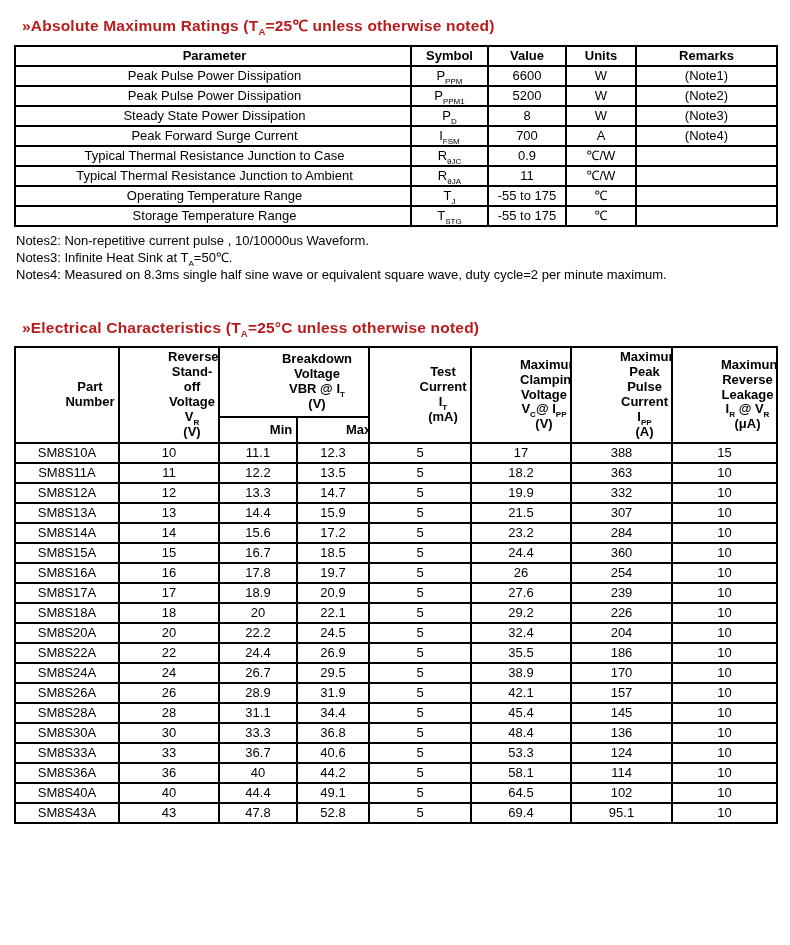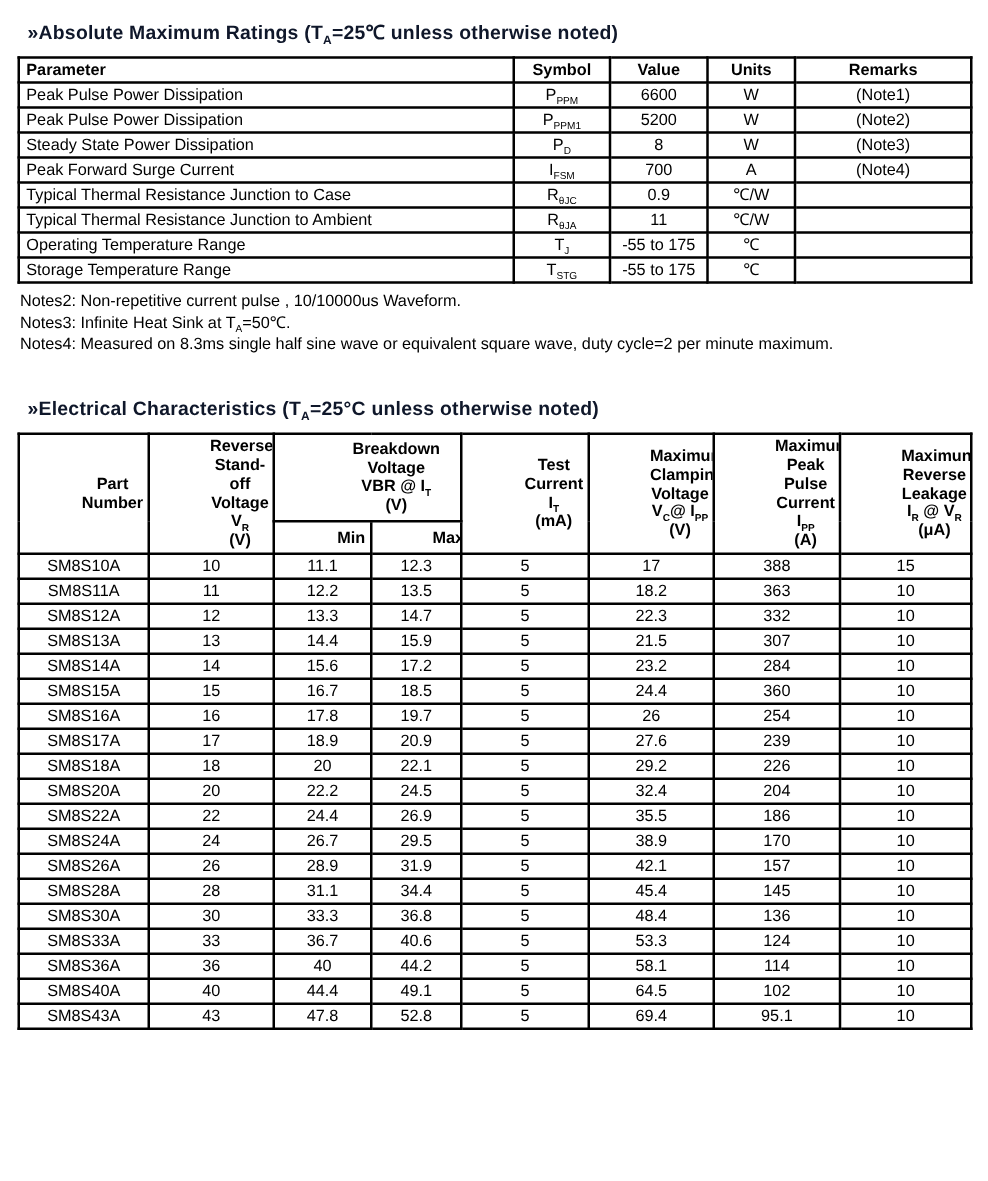--- a/index.html
+++ b/index.html
@@ -5,21 +5,21 @@
   html, body { margin: 0; padding: 0; }
   body {
     width: 790px; height: 945px;
     background: #ffffff; color: #000000;
     font-family: "Liberation Sans", sans-serif;
     overflow: hidden;
   }
   .page { padding: 8px 14px 0 14px; }
 
   .section-title {
-    color: #0f172a;
+    color: #b91c1c;
     font-weight: bold;
     font-size: 15.5px;
     margin: 6px 0 9px 8px;
     letter-spacing: 0.2px;
   }
   .section-title.second { margin-top: 36px; }
 
   table {
     border-collapse: collapse;
     table-layout: fixed;
@@ -33,21 +33,21 @@
     padding: 0 2px;
     box-sizing: border-box;
     overflow: hidden;
     line-height: 1.15;
   }
   th { font-weight: bold; }
   sub { font-size: 0.62em; line-height: 0; }
 
   
   .t1 th, .t1 td { height: 20px; }
-  .t1 .left { text-align: left; padding-left: 5px; }
+  .t1 .left { text-align: center; padding-left: 5px; }
 
   
   .notes { margin: 5px 0 0 2px; }
   .note-line { font-size: 13px; line-height: 17px; }
 
   
   .t2 thead th { font-size: 13px; padding-left: 48px; }
   .t2 thead tr.hrow1 th { height: 70px; }
   .t2 thead tr.hrow2 th { height: 26px; }
   .t2 tbody td { height: 20px; }
@@ -190,21 +190,21 @@
           <td>18.2</td>
           <td>363</td>
           <td>10</td>
         </tr>
         <tr>
           <td>SM8S12A</td>
           <td>12</td>
           <td>13.3</td>
           <td>14.7</td>
           <td>5</td>
-          <td>22.3</td>
+          <td>19.9</td>
           <td>332</td>
           <td>10</td>
         </tr>
         <tr>
           <td>SM8S13A</td>
           <td>13</td>
           <td>14.4</td>
           <td>15.9</td>
           <td>5</td>
           <td>21.5</td>

